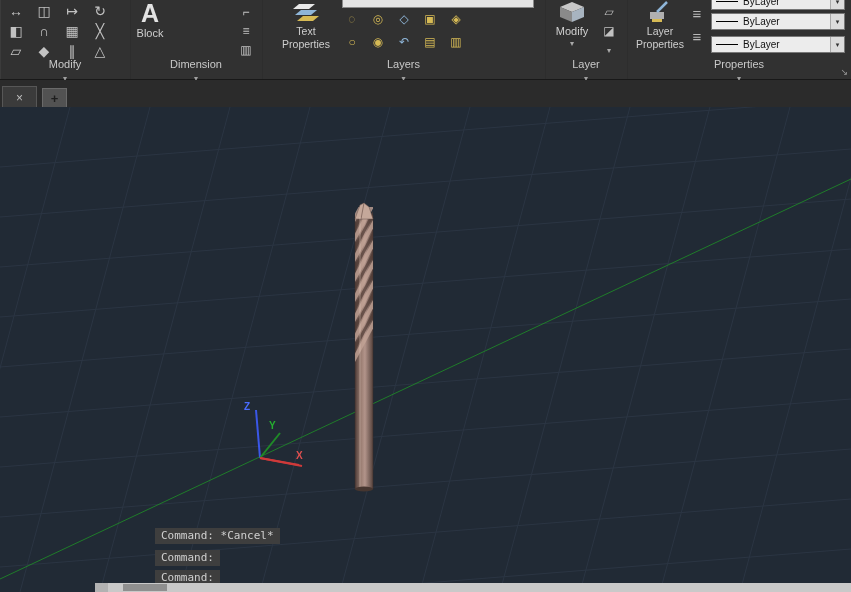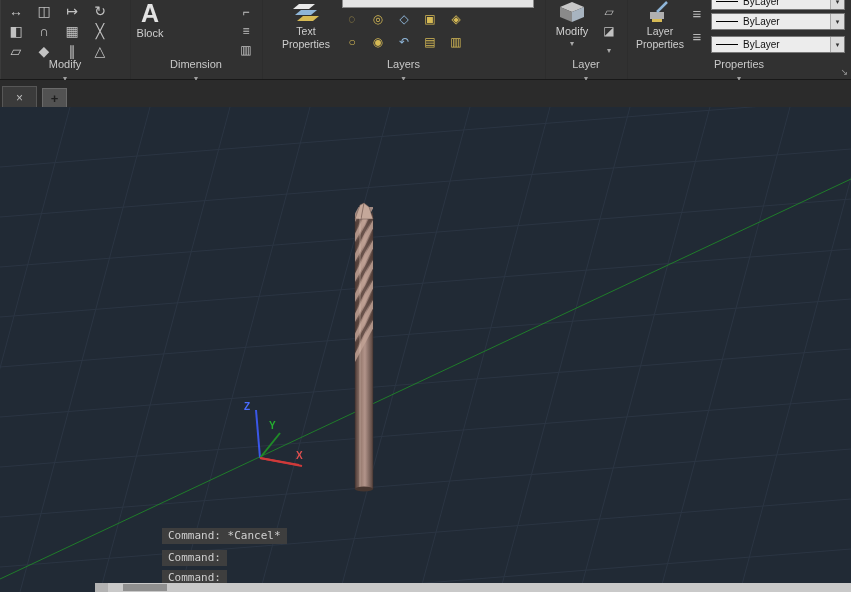--- a/index.html
+++ b/index.html
@@ -83,21 +83,21 @@
     color:#1e1e1e;font-size:13px;font-weight:bold;cursor:default;
   }
 
   
   .viewport{position:absolute;top:107px;left:0;width:851px;height:485px;background:#212a35;overflow:hidden;}
   .vsvg{position:absolute;top:0;left:0;}
   .grid line{stroke:#2b3543;stroke-width:1;}
   .ucs-label{font:10px "Liberation Sans",sans-serif;font-weight:bold;}
 
   .cmd{
-    position:absolute;left:162px;
+    position:absolute;left:155px;
     background:#3e3e3e;color:#cfcfcf;
     font:11px "DejaVu Sans Mono",monospace;
     padding:1px 6px 2px 6px;white-space:pre;
   }
   #cmd1{top:421px;}
   #cmd2{top:443px;}
   #cmd3{top:463px;}
 
   .hscroll{position:absolute;left:95px;right:0;bottom:0;height:9px;background:#c9c9c9;}
   .hscroll .cap{position:absolute;left:0;top:0;bottom:0;width:13px;background:#b2b2b2;}

